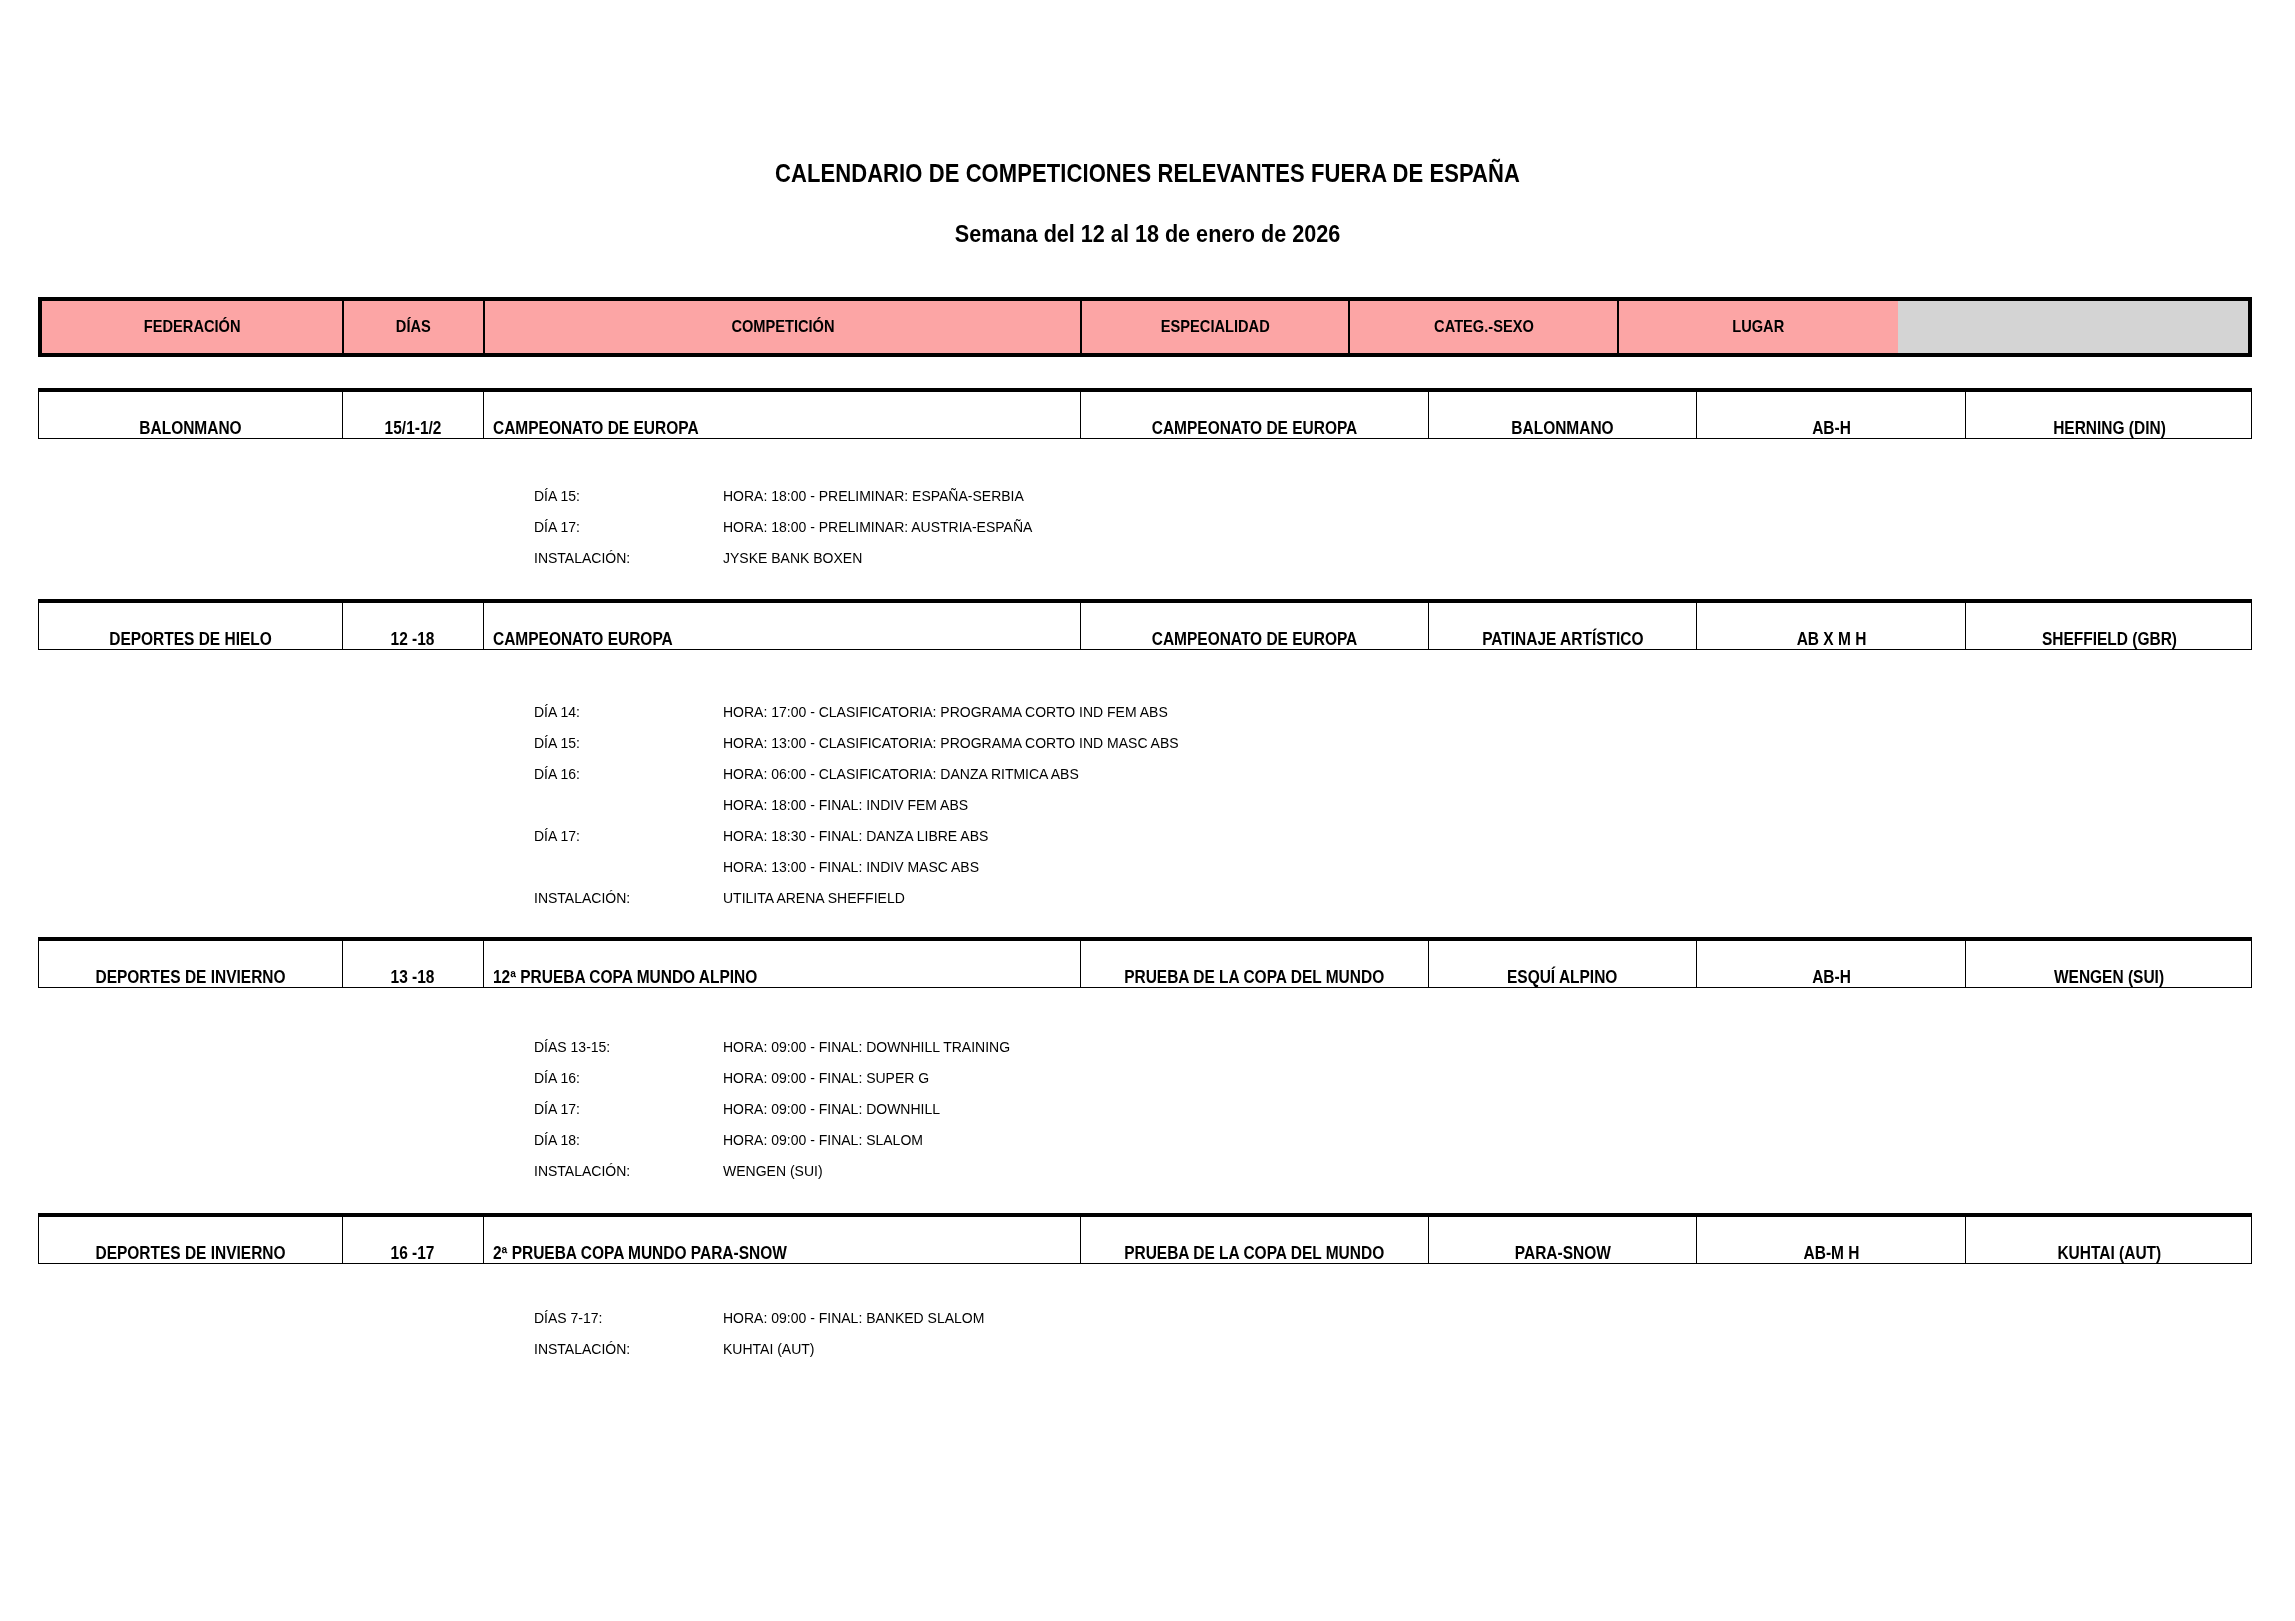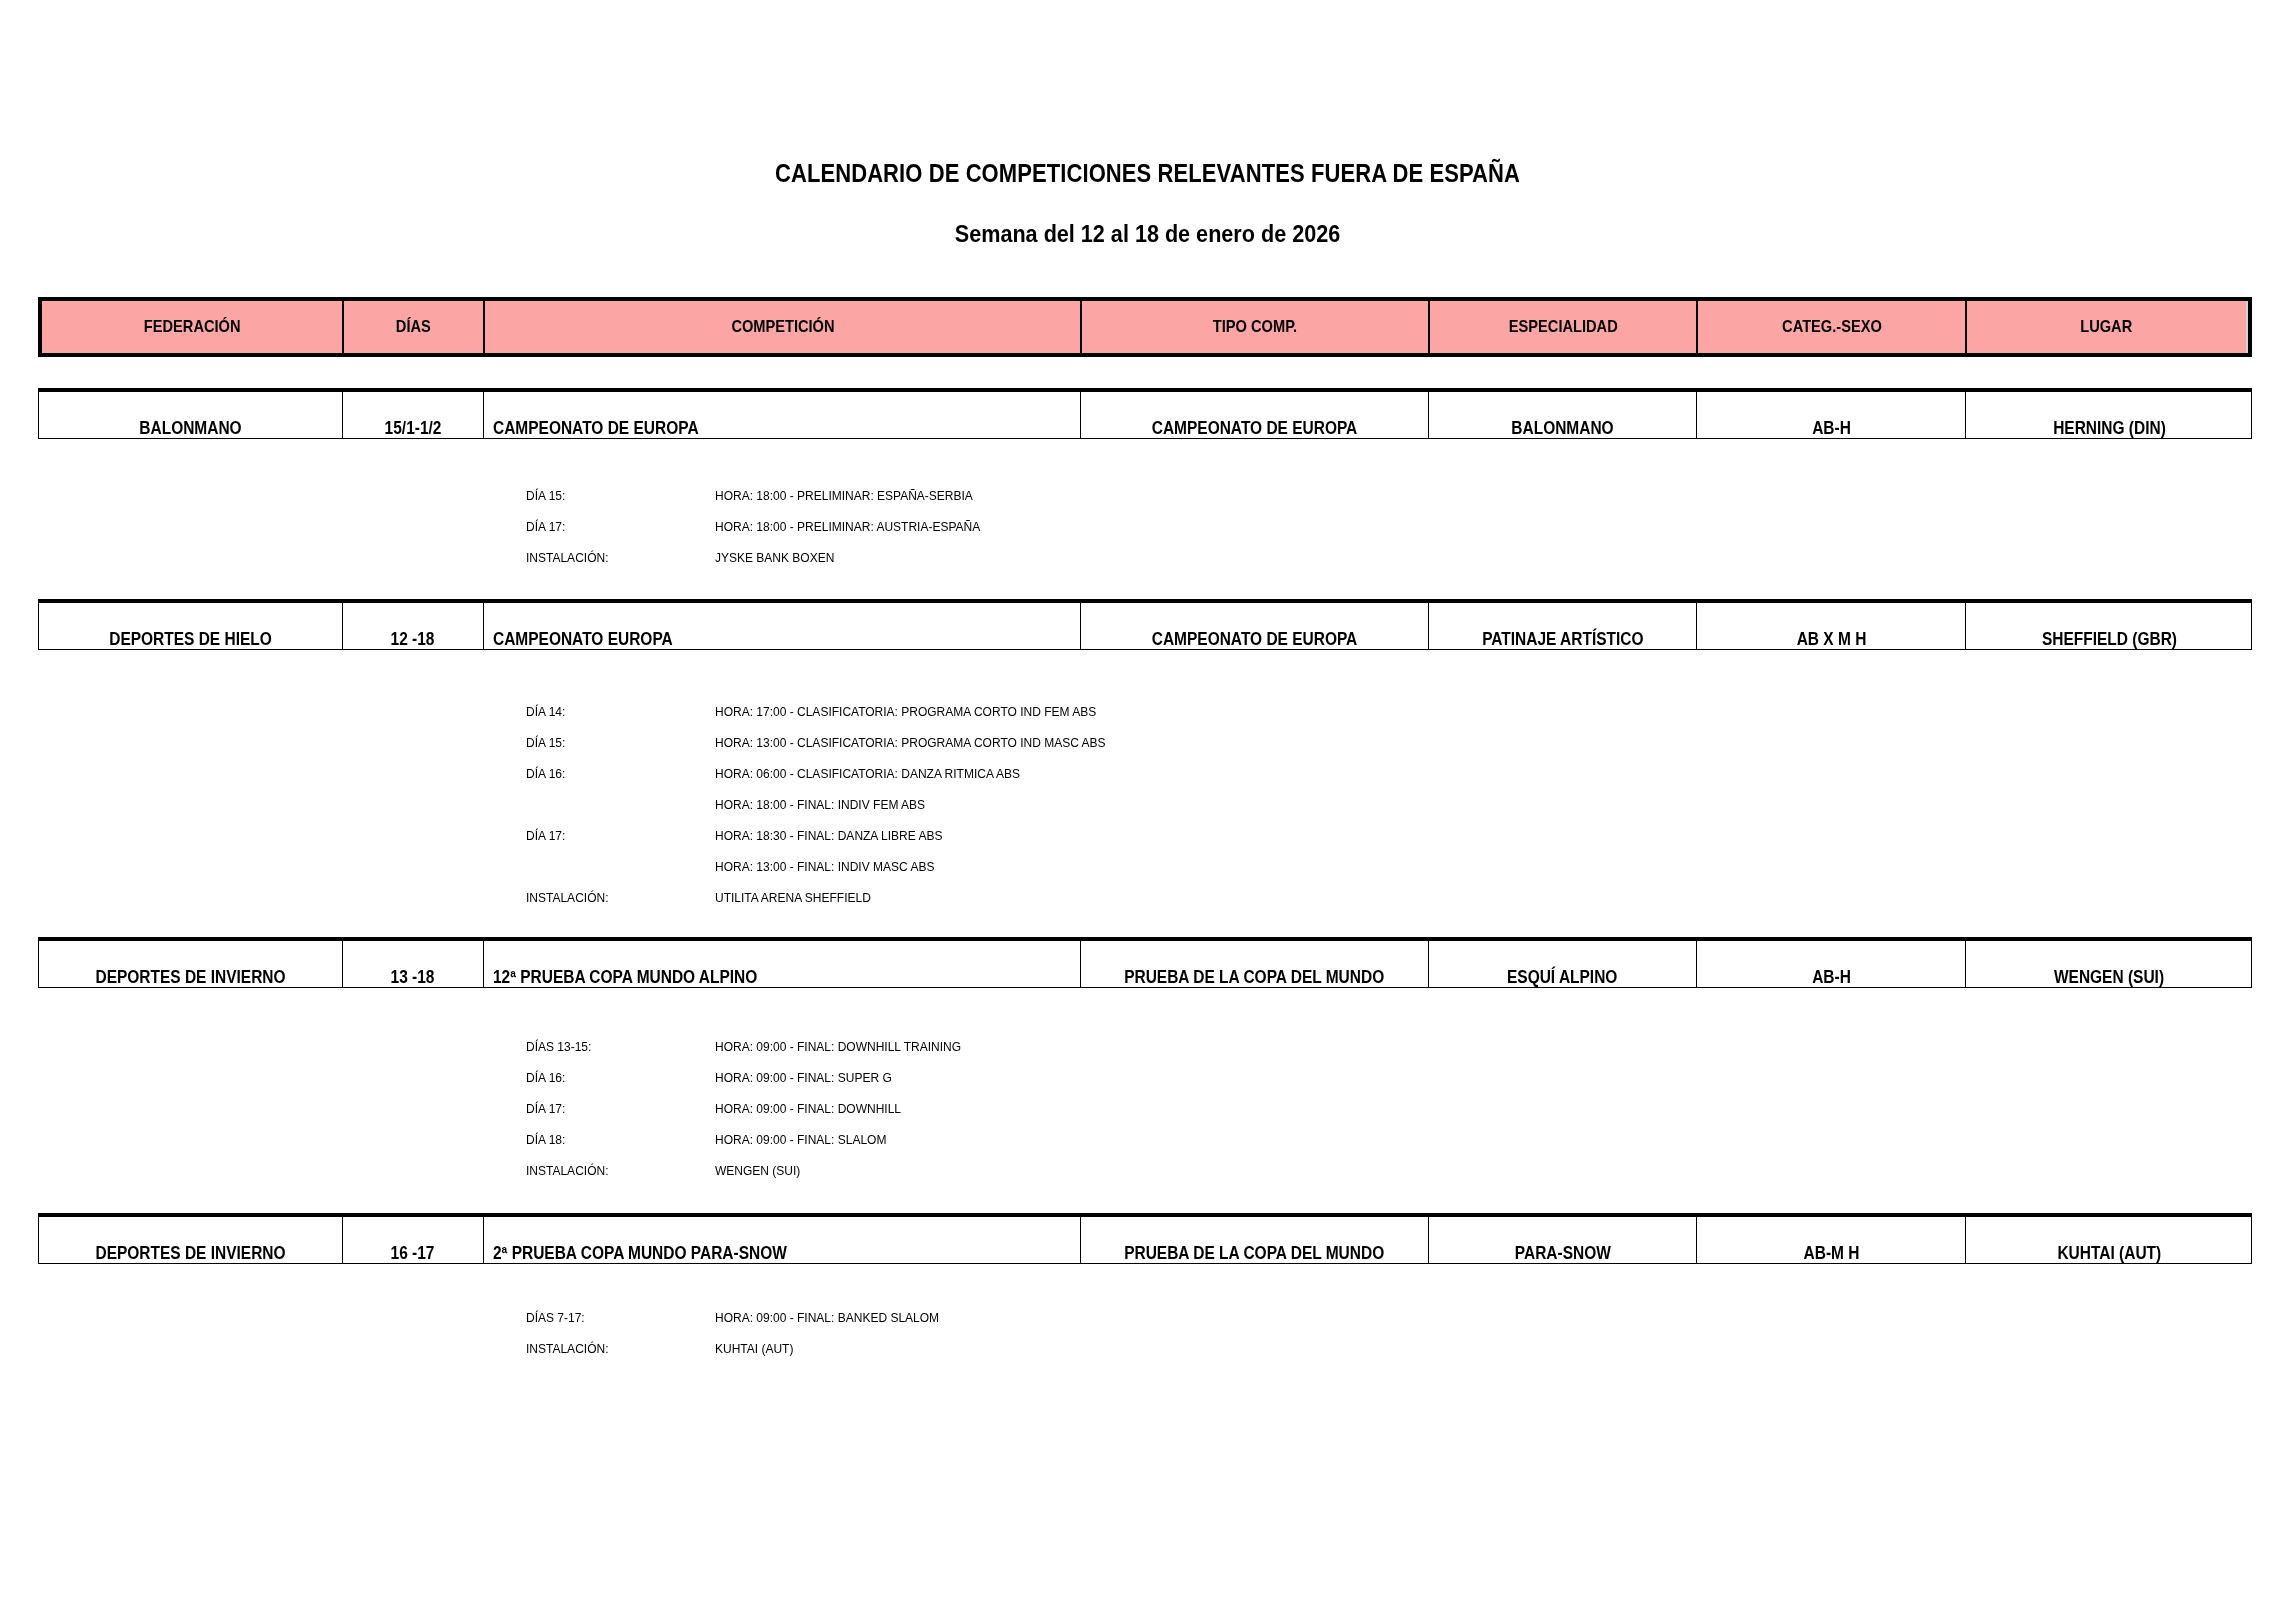--- a/index.html
+++ b/index.html
@@ -131,23 +131,24 @@
   .detail-block {
     position: absolute;
     left: 526px;
   }
   .detail-line {
     display: flex;
     align-items: baseline;
     height: 31px;
     font-family: "Liberation Sans", sans-serif;
     font-weight: normal;
-    font-size: 12px;
+    font-size: 14px;
     line-height: 31px;
     white-space: nowrap;
+    margin-left: 8px;
   }
   .detail-label {
     width: 189px;
     flex: 0 0 189px;
   }
   .detail-value { flex: 1 1 auto; }
 
   .detail-1 { top: 481px; }
   .detail-2 { top: 697px; }
   .detail-3 { top: 1032px; }
@@ -166,23 +167,20 @@
   <div class="grid-row header-row">
     <div class="cell c-fed">
         <span class="txt">FEDERACIÓN</span>
       </div>
     <div class="cell c-dias">
         <span class="txt">DÍAS</span>
       </div>
     <div class="cell c-comp">
         <span class="txt">COMPETICIÓN</span>
       </div>
-    <div class="cell c-tipo">
-        <span class="txt">TIPO COMP.</span>
-      </div>
     <div class="cell c-esp">
         <span class="txt">ESPECIALIDAD</span>
       </div>
     <div class="cell c-cat">
         <span class="txt">CATEG.-SEXO</span>
       </div>
     <div class="cell c-lug">
         <span class="txt">LUGAR</span>
       </div>
   </div>

